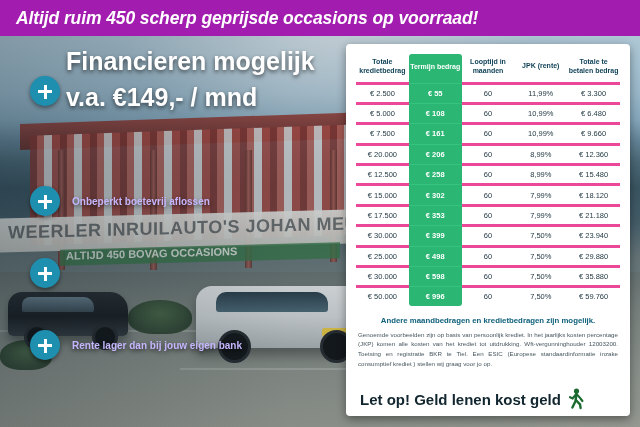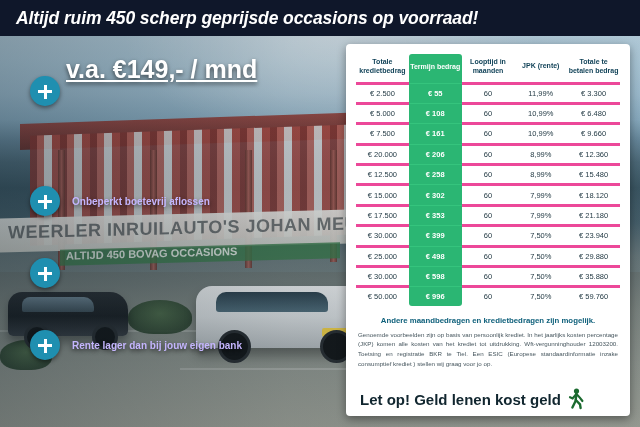--- a/index.html
+++ b/index.html
@@ -161,21 +161,21 @@
   .photo-shade {
     position: absolute; left: 0; top: 0; width: 640px; height: 427px;
     background: linear-gradient(to right, rgba(10,25,35,.34) 0%, rgba(10,25,35,.18) 45%, rgba(10,25,35,.10) 100%);
   }
 
   
   .topbar {
     position: absolute;
     left: 0; top: 0;
     width: 640px; height: 36px;
-    background: #0f172a;
+    background: #a21caf;
     display: flex;
     align-items: center;
   }
   .topbar-text {
     color: #ffffff;
     font-size: 17.5px;
     font-weight: bold;
     font-style: italic;
     padding-left: 16px;
     letter-spacing: -.1px;
@@ -195,21 +195,20 @@
     font-weight: bold;
     line-height: 1.1;
     white-space: nowrap;
   }
   .headline-l2 {
     font-size: 25px;
     font-weight: bold;
     line-height: 1.2;
     margin-top: 6px;
     white-space: nowrap;
-    text-decoration: underline;
   }
   .bullet-row {
     position: absolute;
     left: 30px;
     display: flex;
     align-items: center;
   }
   .bullet-icon {
     width: 30px; height: 30px;
     border-radius: 50%;
@@ -364,20 +363,21 @@
     </div>
 
     <div class="photo-shade"></div>
   </div>
 
   <div class="topbar">
     <div class="topbar-text">Altijd ruim 450 scherp geprijsde occasions op voorraad!</div>
   </div>
 
   <div class="headline">
+    <div class="headline-l1">Financieren mogelijk</div>
     <div class="headline-l2">v.a. €149,- / mnd</div>
   </div>
   <div class="bullet-icon bullet-plus-top"></div>
 
   <div class="bullet-row b1">
     <div class="bullet-icon"></div>
     <div class="bullet-label">Onbeperkt boetevrij aflossen</div>
   </div>
   <div class="bullet-row b2">
     <div class="bullet-icon"></div>

